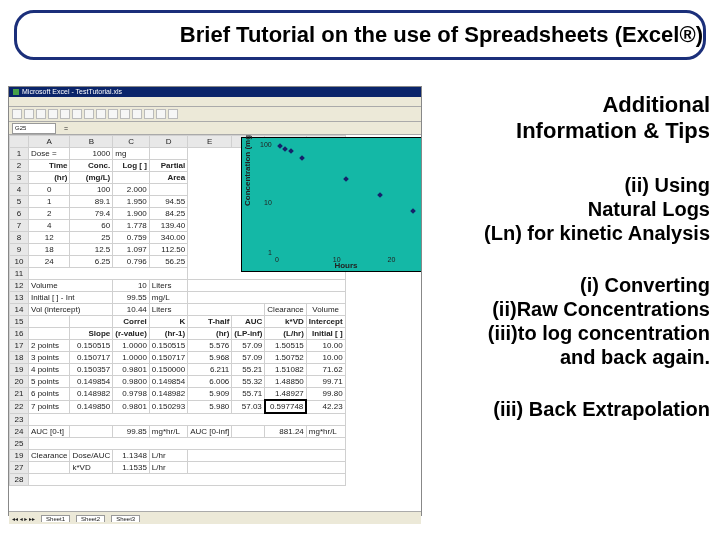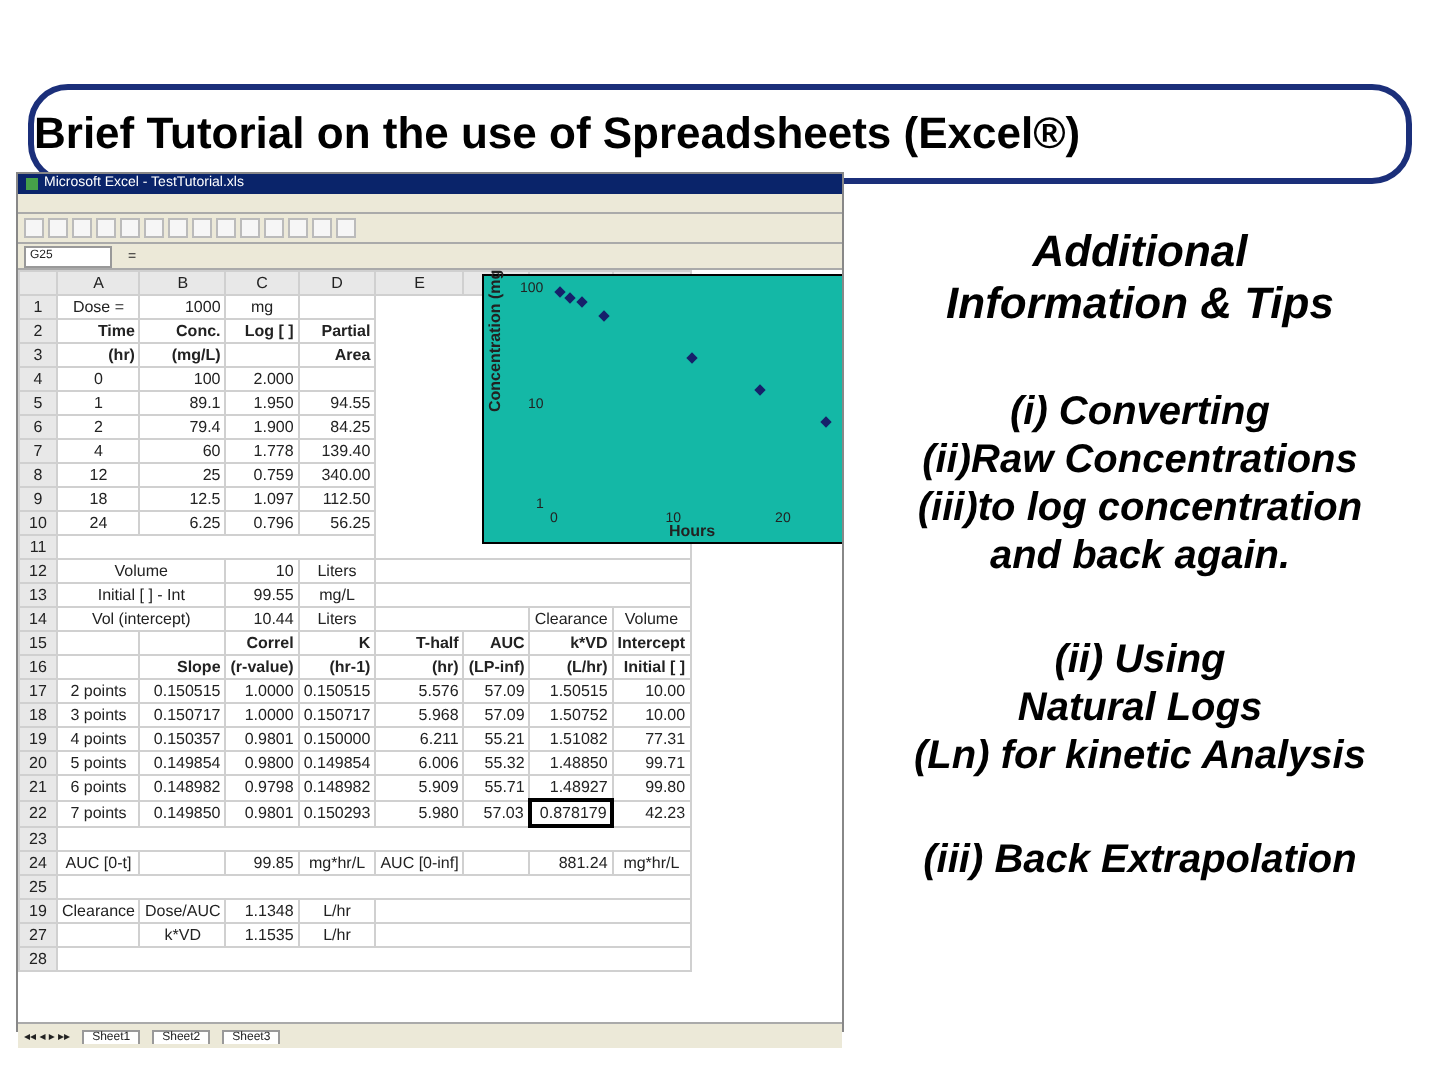--- a/index.html
+++ b/index.html
@@ -21,35 +21,33 @@
   .title-box {
     position: absolute;
     top: 10px;
     left: 14px;
     width: 692px;
     height: 50px;
     border: 3px solid #1b2f7a;
     border-radius: 20px;
     display: flex;
     align-items: center;
-    justify-content: flex-start;
+    justify-content: flex-end;
     box-sizing: border-box;
-    margin-top: 32px;
   }
   .title-box span {
     font-size: 22px;
     font-weight: 700;
   }
   .right-col {
     position: absolute;
-    top: 113px;
+    top: 92px;
     left: 430px;
     width: 280px;
-    text-align: center;
-    font-style: italic;
+    text-align: right;
   }
   .right-col .heading {
     font-size: 22px;
     font-weight: 700;
     line-height: 1.2;
     margin-bottom: 28px;
   }
   .right-col .item {
     font-size: 20px;
     font-weight: 700;
@@ -134,21 +132,21 @@
   }
   table.sheet th {
     background: #e8e8e8;
     font-weight: 400;
     text-align: center;
   }
   table.sheet th.rowhead {
     width: 14px;
     text-align: center;
   }
-  table.sheet td.l { text-align: center; }
+  table.sheet td.l { text-align: left; }
   table.sheet td.c { text-align: center; }
   .header-row td { font-weight: 700; text-align: center; }
   
   .chart {
     position: absolute;
     top: 2px;
     left: 232px;
     width: 210px;
     height: 135px;
     background: #14b8a6;
@@ -212,29 +210,29 @@
   <div class="title-box">
     <span>Brief Tutorial on the use of Spreadsheets (Excel®)</span>
   </div>
 
   <div class="right-col">
     <div class="heading">
       <span>Additional</span><br>
       <span>Information &amp; Tips</span>
     </div>
     <div class="item">
+      <span>(ii) Using</span><br>
+      <span>Natural Logs</span><br>
+      <span>(Ln) for kinetic Analysis</span>
+    </div>
+    <div class="item">
       <span>(i) Converting</span><br>
       <span>(ii)Raw Concentrations</span><br>
       <span>(iii)to log concentration</span><br>
       <span>and back again.</span>
-    </div>
-    <div class="item">
-      <span>(ii) Using</span><br>
-      <span>Natural Logs</span><br>
-      <span>(Ln) for kinetic Analysis</span>
     </div>
     <div class="item">
       <span>(iii) Back Extrapolation</span>
     </div>
   </div>
 
   <div class="excel">
     <div class="titlebar">
       <span class="x"></span>
       <span>Microsoft Excel - TestTutorial.xls</span>
@@ -419,21 +417,21 @@
             </tr>
         <tr>
               <th class="rowhead">19</th>
               <td class="l">4 points</td>
               <td>0.150357</td>
               <td>0.9801</td>
               <td>0.150000</td>
               <td>6.211</td>
               <td>55.21</td>
               <td>1.51082</td>
-              <td>77.31</td>
+              <td>71.62</td>
             </tr>
         <tr>
               <th class="rowhead">20</th>
               <td class="l">5 points</td>
               <td>0.149854</td>
               <td>0.9800</td>
               <td>0.149854</td>
               <td>6.006</td>
               <td>55.32</td>
               <td>1.48850</td>
@@ -451,21 +449,21 @@
               <td>99.80</td>
             </tr>
         <tr>
               <th class="rowhead">22</th>
               <td class="l">7 points</td>
               <td>0.149850</td>
               <td>0.9801</td>
               <td>0.150293</td>
               <td>5.980</td>
               <td>57.03</td>
-              <td style="border:2px solid #000;">0.878179</td>
+              <td style="border:2px solid #000;">0.597748</td>
               <td>42.23</td>
             </tr>
         <tr>
               <th class="rowhead">23</th>
               <td colspan="8"></td>
             </tr>
         <tr>
               <th class="rowhead">24</th>
               <td class="l">AUC [0-t]</td>
               <td></td>

